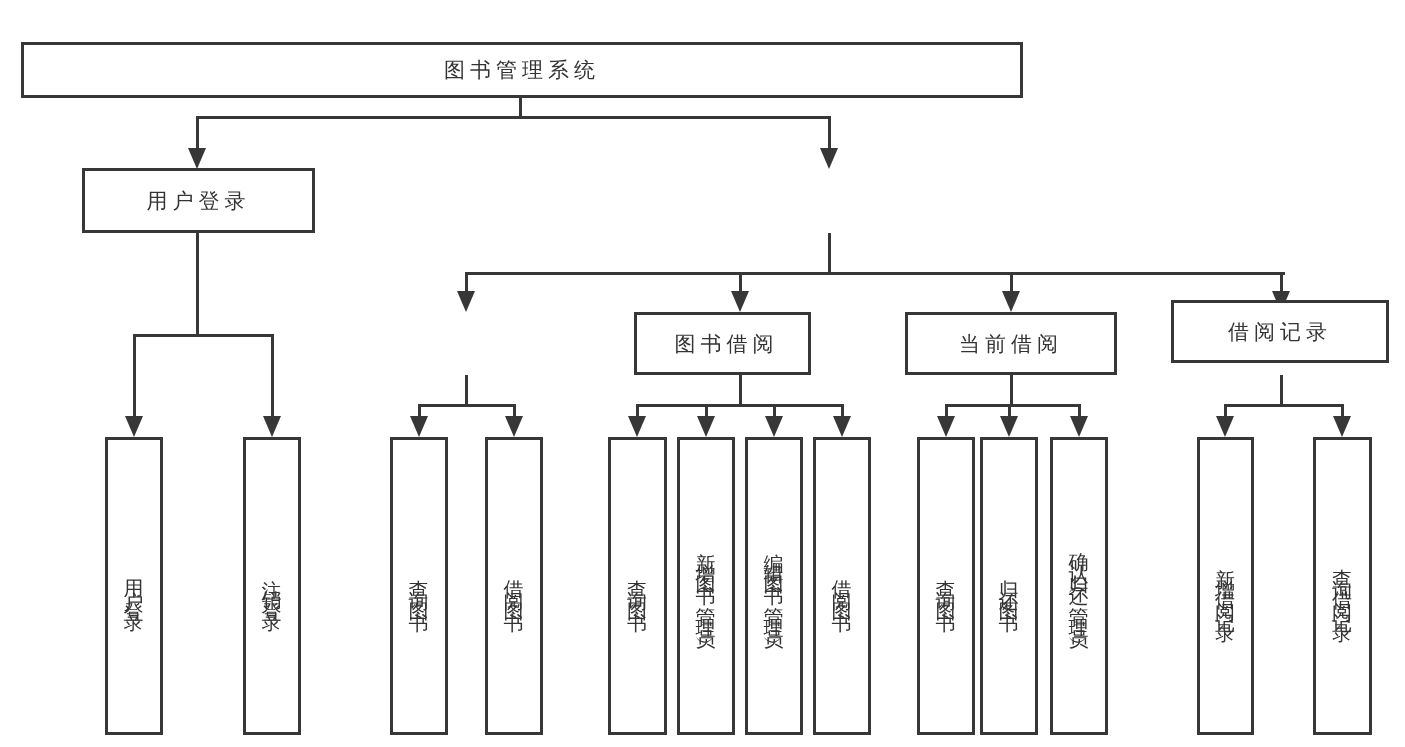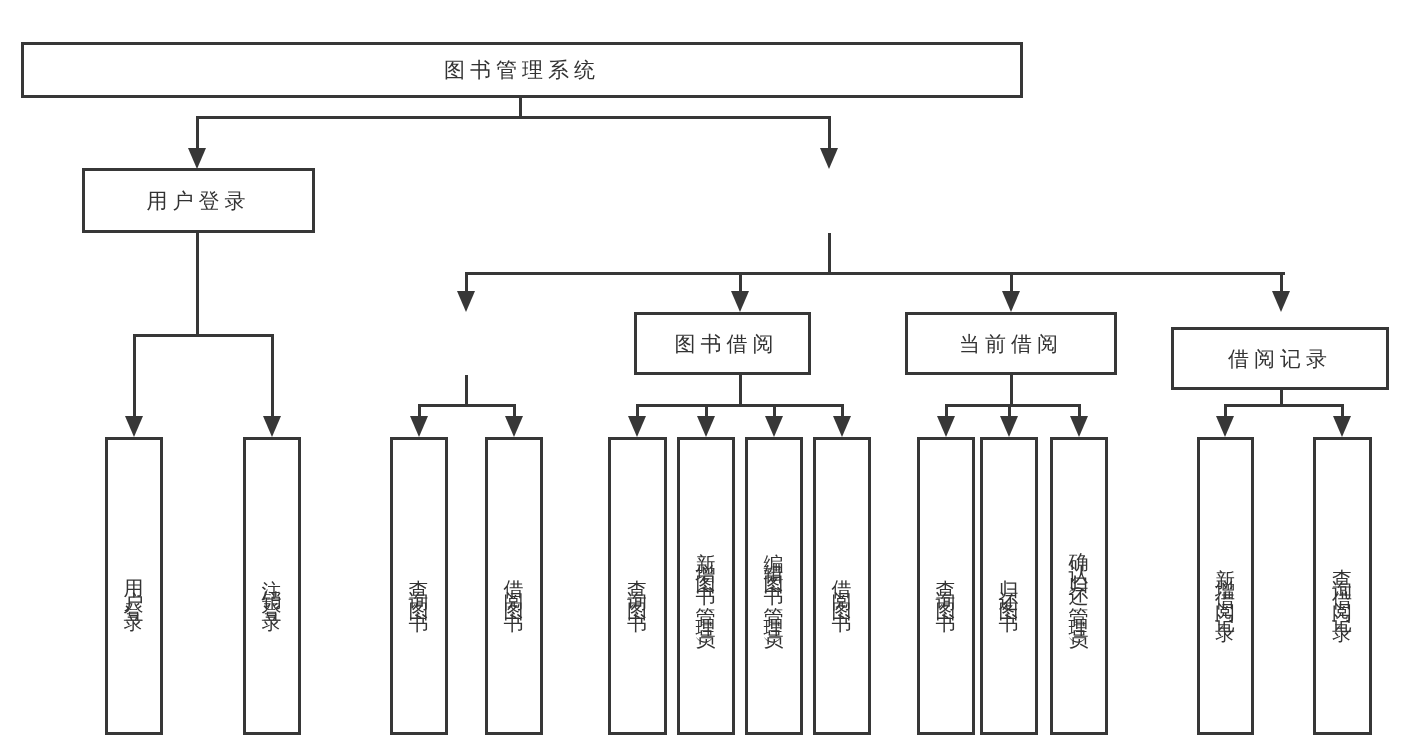--- a/index.html
+++ b/index.html
@@ -112,21 +112,21 @@
   <div class="node" style="left:82px; top:168px; width:233px; height:65px;">
     <span class="lbl">用户登录</span>
   </div>
 
   <div class="node" style="left:634px; top:312px; width:177px; height:63px;padding-left:8px;">
     <span class="lbl">图书借阅</span>
   </div>
   <div class="node" style="left:905px; top:312px; width:212px; height:63px;">
     <span class="lbl">当前借阅</span>
   </div>
-  <div class="node" style="left:1171px; top:327px; width:218px; height:63px;">
+  <div class="node" style="left:1171px; top:300px; width:218px; height:63px;">
     <span class="lbl">借阅记录</span>
   </div>
 
   <div class="node vnode" style="left:105px; top:437px; width:58px; height:298px;">
     <span class="lbl">用户登录</span>
   </div>
   <div class="node vnode" style="left:243px; top:437px; width:58px; height:298px;">
     <span class="lbl">注销登录</span>
   </div>
   <div class="node vnode" style="left:390px; top:437px; width:58px; height:298px;">

